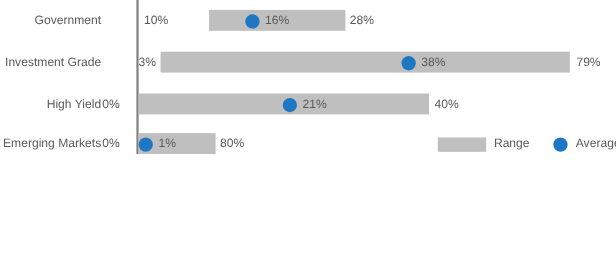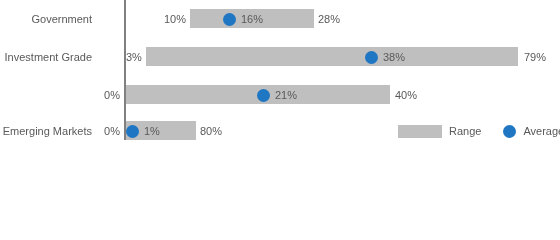--- a/index.html
+++ b/index.html
@@ -33,21 +33,21 @@
     height:19px;top:1px;
     background:#BFBFBF;
   }
   .min-label,.max-label{
     position:absolute;
     font-size:11px;
     color:#595959;
     line-height:22px;
     white-space:nowrap;
   }
-  .min-label{text-align:right;}
+  .min-label{}
   .dot{
     position:absolute;
     width:13px;height:13px;
     border-radius:50%;
     background:#1F77C4;
     top:5px;
   }
   .avg-label{
     position:absolute;
     font-size:11px;
@@ -100,20 +100,21 @@
   <div class="row" style="top:46px;width:560px;">
     <span class="row-label">Investment Grade</span>
     <span class="min-label" style="left:126px;width:19px;text-align:left;">3%</span>
     <div class="bar" style="left:146px;width:372px;"></div>
     <div class="dot" style="left:365px;"></div>
     <span class="avg-label" style="left:383px;text-align:center;">38%</span>
     <span class="max-label" style="left:524px;">79%</span>
   </div>
 
   <div class="row" style="top:84px;width:560px;">
+    <span class="row-label">High Yield</span>
     <span class="min-label" style="left:93px;width:27px;">0%</span>
     <div class="bar" style="left:126px;width:264px;"></div>
     <div class="dot" style="left:257px;"></div>
     <span class="avg-label" style="left:275px;">21%</span>
     <span class="max-label" style="left:395px;">40%</span>
   </div>
 
   <div class="row" style="top:120px;width:560px;">
     <span class="row-label">Emerging Markets</span>
     <span class="min-label" style="left:93px;width:27px;">0%</span>

